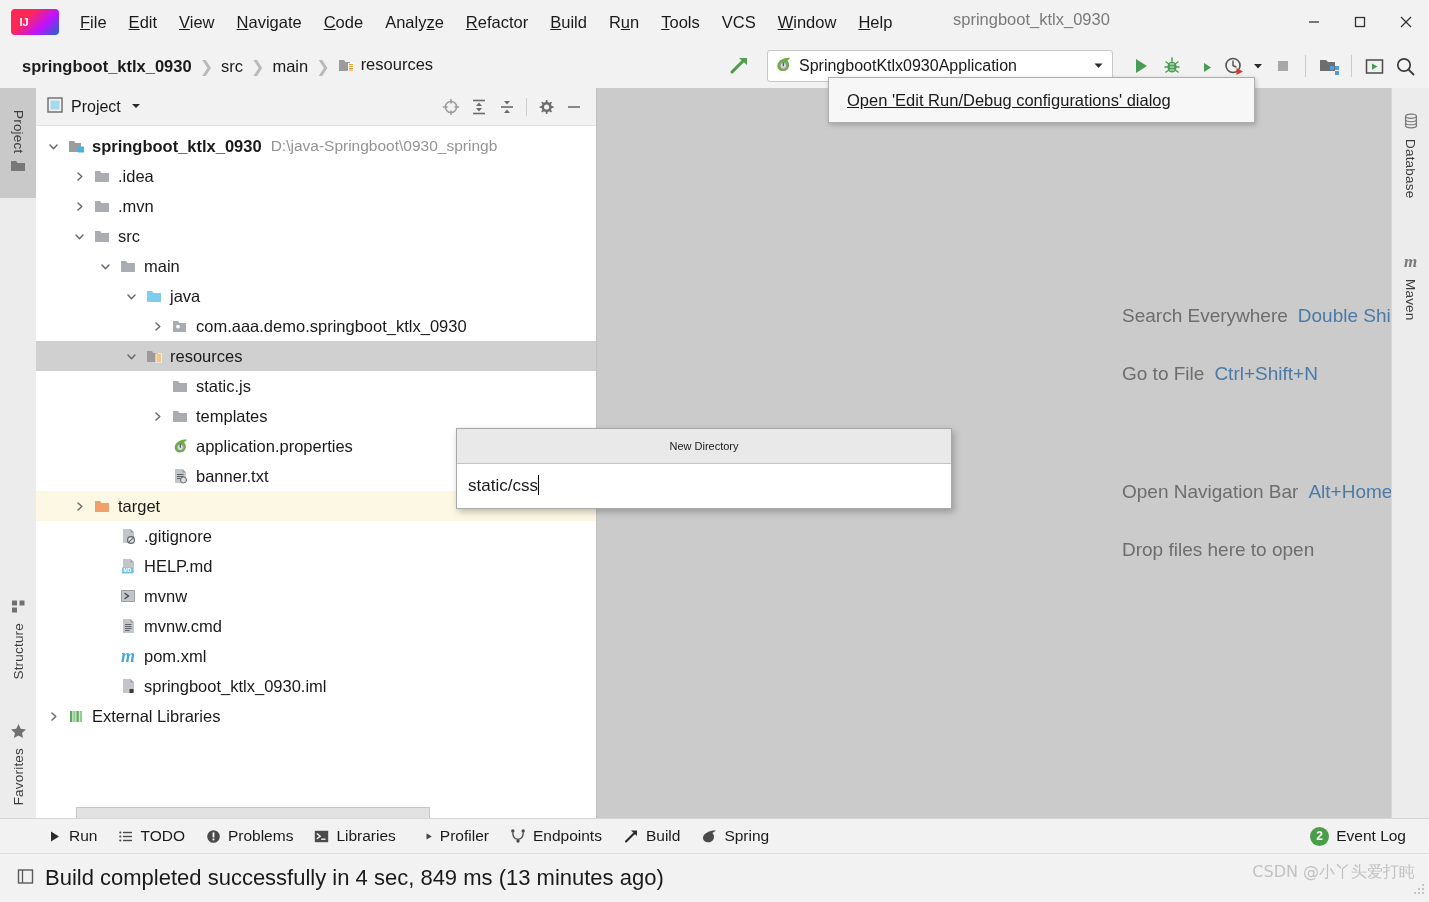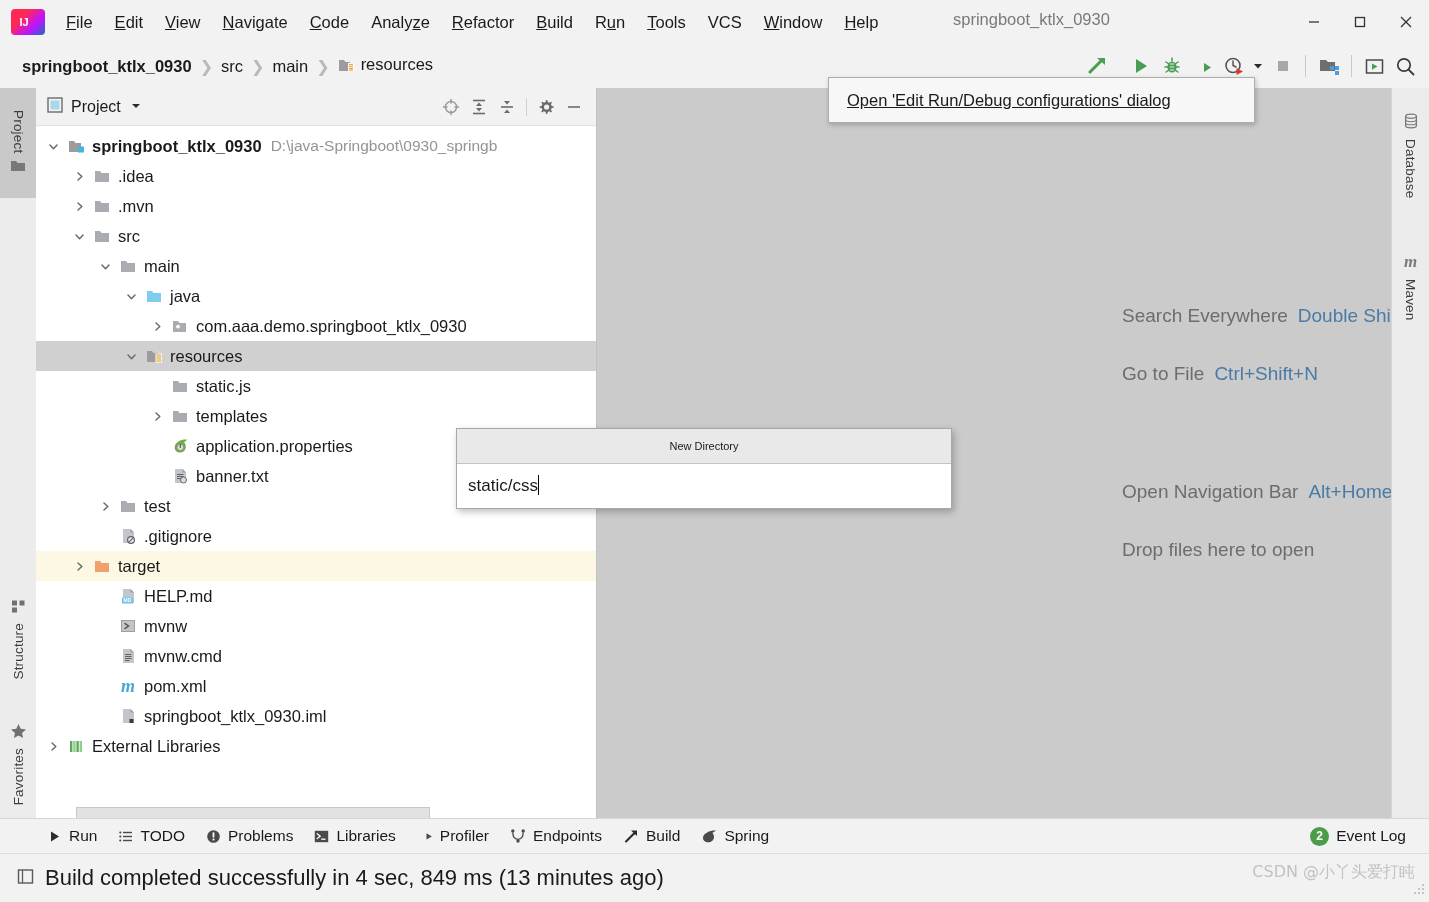--- a/index.html
+++ b/index.html
@@ -9,21 +9,21 @@
     font-size:15px;color:#1a1a1a;background:#f2f2f2;
     -webkit-font-smoothing:antialiased;
   }
   .ide{position:relative;width:1429px;height:902px;background:#f2f2f2;}
 
   
   .titlebar{
     position:absolute;left:0;top:0;width:1429px;height:44px;
     background:#f2f2f2;display:flex;align-items:center;
   }
-  .ij-logo{width:34px;height:26px;margin-left:11px;margin-right:10px;position:relative;flex:none;}
+  .ij-logo{width:48px;height:26px;margin-left:11px;margin-right:10px;position:relative;flex:none;}
   .ij-logo .sq{position:absolute;inset:0;border-radius:4px;
      background:linear-gradient(135deg,#fe2857 0%,#fe2857 33%,#c012ff 66%,#1b6ac9 100%);}
   .ij-logo .ij{position:absolute;left:5px;top:4px;width:16px;height:18px;color:#fff;
      font-family:"Liberation Sans",sans-serif;font-size:11px;font-weight:bold;line-height:18px;text-align:center;}
   .menu{display:flex;align-items:center;height:44px;}
   .menu-item{padding:3px 11px;font-size:16.5px;color:#1a1a1a;cursor:default;white-space:nowrap;}
   .menu-item u{text-decoration:underline;}
   .win-title{
     position:absolute;left:953px;top:10px;font-size:16.5px;color:#7a7a7a;white-space:nowrap;
   }
@@ -230,20 +230,35 @@
       </div>
 
     <div class="tb-right">
       <div class="hammer">
         <svg width="24" height="24" viewBox="0 0 24 24">
           <path d="M5 19 L16 8" stroke="#4f9e4f" stroke-width="3.1" stroke-linecap="round"></path>
           <path d="M12 5 L20 5 L20 12 Z" fill="#4f9e4f"></path>
         </svg>
       </div>
 
+      <div class="runcfg">
+        <span>
+          <svg width="17" height="17" viewBox="0 0 18 18">
+            <path d="M16 2 C11 1 3 4 2.5 10 C2.2 13.5 5 16 8.5 16 C12.5 16 15 13 15 9.5 C15 6.5 13 5 13 5 C14.5 4 16 2 16 2Z" fill="#6cae43"></path>
+            <circle cx="8.8" cy="10.3" r="3.6" fill="#d8d8d8" stroke="#8b8b8b" stroke-width="1"></circle>
+            <path d="M8.8 7.4 L8.8 10.3" stroke="#555" stroke-width="1.3" stroke-linecap="round"></path>
+          </svg>
+        </span>
+        <span class="lbl">SpringbootKtlx0930Application</span>
+        <span class="arrow">
+          <svg width="13" height="13" viewBox="0 0 13 13">
+              <path d="M2.5 4.5 L6.5 9 L10.5 4.5 Z" fill="#2b2b2b"></path>
+            </svg>
+        </span>
+      </div>
 
       <div class="tb-ico">
         <svg width="20" height="20" viewBox="0 0 20 20">
             <path d="M5 3 L16 10 L5 17 Z" fill="#499c54"></path>
           </svg>
       </div>
       <div class="tb-ico">
         <svg width="20" height="20" viewBox="0 0 20 20">
           <ellipse cx="10" cy="11" rx="4.6" ry="5.6" fill="#499c54"></ellipse>
           <path d="M10 2 L10 5 M4 6 L7 8 M16 6 L13 8 M3 11 L5.5 11 M17 11 L14.5 11 M4 16 L7 14 M16 16 L13 14" stroke="#499c54" stroke-width="1.5" stroke-linecap="round"></path>
@@ -541,57 +556,44 @@
               <g stroke="#5e6266" stroke-width="1">
                 <line x1="4" y1="6.5" x2="10.5" y2="6.5"></line>
                 <line x1="4" y1="8.5" x2="10.5" y2="8.5"></line>
                 <line x1="4" y1="10.5" x2="8" y2="10.5"></line>
               </g>
               <circle cx="10.5" cy="12" r="3" fill="#dcdcdc" stroke="#6b6b6b" stroke-width="1"></circle>
             </svg>
           </span>
           <span class="txt">banner.txt</span>
         </div>
-        <div class="row">
-          <span class="twisty" style="margin-left: 62px;">
+        <div class="row hl">
+          <span class="twisty" style="margin-left: 36px;">
             <svg width="13" height="13" viewBox="0 0 13 13">
               <path d="M5 3 L8.8 6.5 L5 10" stroke="#6b6b6b" stroke-width="1.5" fill="none" stroke-linecap="round" stroke-linejoin="round"></path>
             </svg>
           </span>
           <span class="ico" style="margin-left: 7px;">
             <svg width="17" height="15" viewBox="0 0 17 15">
-              <path d="M1 2 L6 2 L7.5 4 L15 4 L15 13 L1 13 Z" fill="#a9adb2"></path>
-            </svg>
-          </span>
-          <span class="txt">test</span>
+              <path d="M1 2 L6 2 L7.5 4 L15 4 L15 13 L1 13 Z" fill="#f0a06a"></path>
+            </svg>
+          </span>
+          <span class="txt">target</span>
         </div>
         <div class="row">
           <span class="twisty" style="margin-left: 62px;"></span>
           <span class="ico" style="margin-left: 7px;">
             <svg width="15" height="16" viewBox="0 0 15 16">
               <path d="M2 1 L9.5 1 L13 4.5 L13 15 L2 15 Z" fill="#c2c6ca"></path>
               <path d="M9.5 1 L9.5 4.5 L13 4.5 Z" fill="#9ba0a6"></path>
               <circle cx="10" cy="12" r="3.4" fill="#e9e9e9" stroke="#5e6266" stroke-width="1.2"></circle>
               <line x1="7.8" y1="14.2" x2="12.2" y2="9.8" stroke="#5e6266" stroke-width="1.2"></line>
             </svg>
           </span>
           <span class="txt">.gitignore</span>
-        </div>
-        <div class="row hl">
-          <span class="twisty" style="margin-left: 36px;">
-            <svg width="13" height="13" viewBox="0 0 13 13">
-              <path d="M5 3 L8.8 6.5 L5 10" stroke="#6b6b6b" stroke-width="1.5" fill="none" stroke-linecap="round" stroke-linejoin="round"></path>
-            </svg>
-          </span>
-          <span class="ico" style="margin-left: 7px;">
-            <svg width="17" height="15" viewBox="0 0 17 15">
-              <path d="M1 2 L6 2 L7.5 4 L15 4 L15 13 L1 13 Z" fill="#f0a06a"></path>
-            </svg>
-          </span>
-          <span class="txt">target</span>
         </div>
         <div class="row">
           <span class="twisty" style="margin-left: 62px;"></span>
           <span class="ico" style="margin-left: 7px;">
             <svg width="15" height="16" viewBox="0 0 15 16">
               <path d="M2 1 L9.5 1 L13 4.5 L13 15 L2 15 Z" fill="#c2c6ca"></path>
               <path d="M9.5 1 L9.5 4.5 L13 4.5 Z" fill="#9ba0a6"></path>
               <rect x="1" y="9.5" width="11" height="6" fill="#6ec4ea"></rect>
               <text x="6.5" y="14.3" font-size="5" font-family="Liberation Sans,sans-serif" font-weight="bold" fill="#fff" text-anchor="middle">MD</text>
             </svg>

